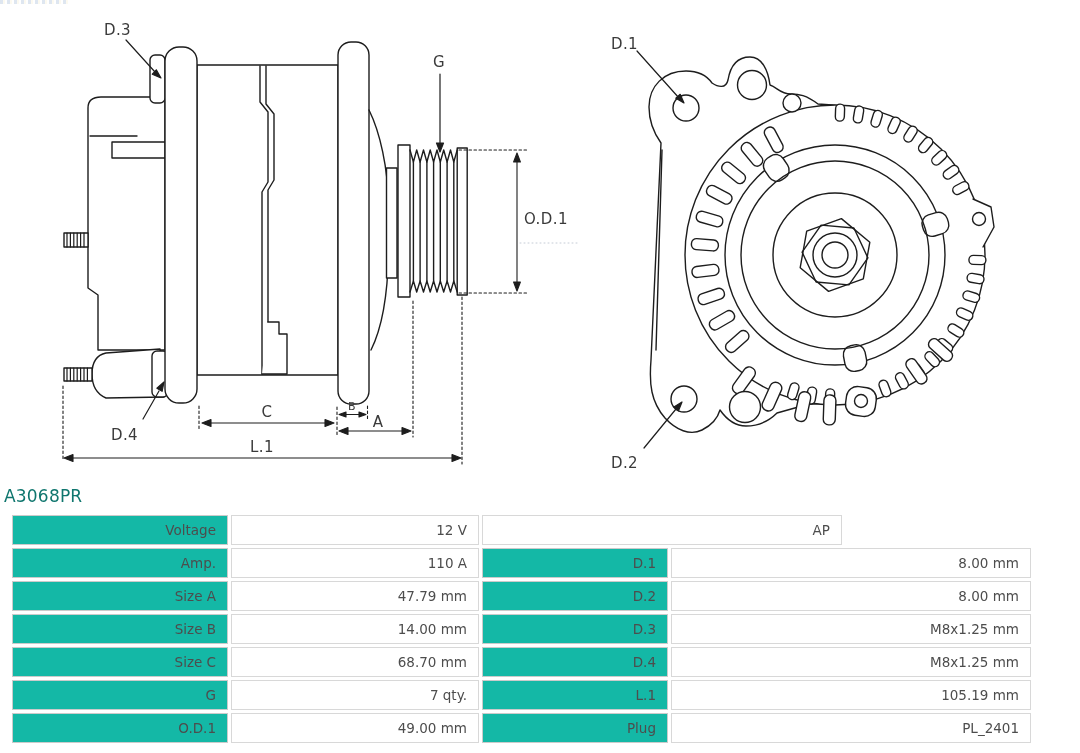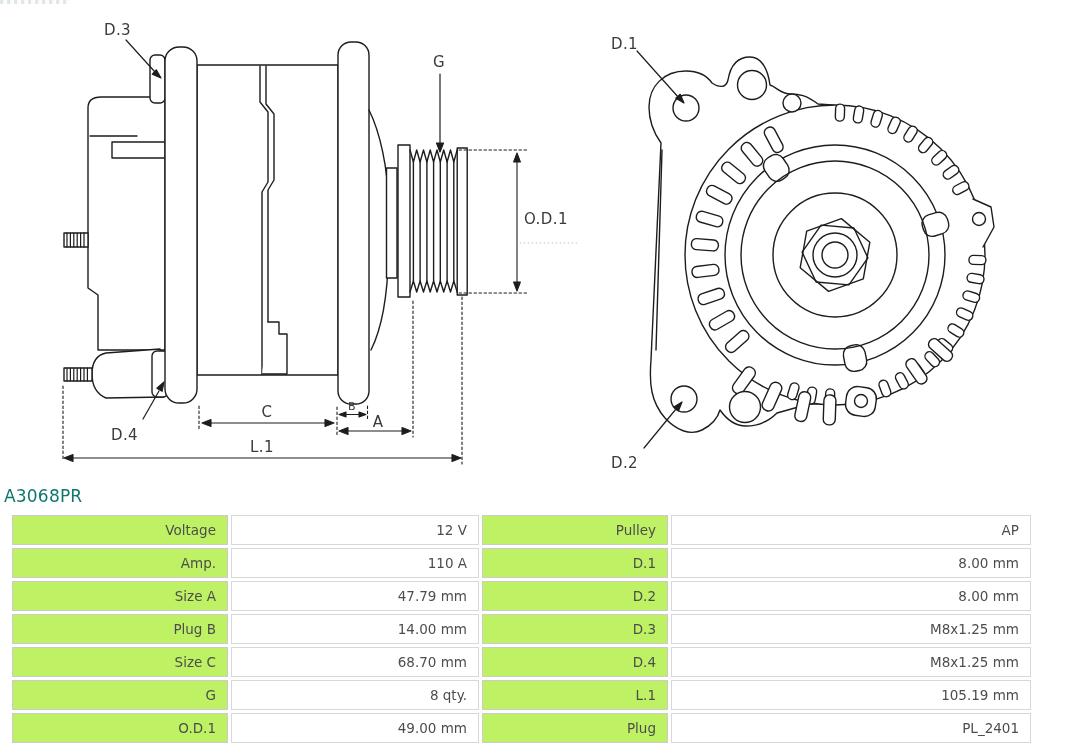--- a/index.html
+++ b/index.html
@@ -6,21 +6,21 @@
   .page{position:relative;width:1080px;height:753px;background:#fff;overflow:hidden;
         font-family:"DejaVu Sans","Liberation Sans",sans-serif;}
   .artifact{position:absolute;left:0;top:0;width:68px;height:4px;opacity:.5;
     background:repeating-linear-gradient(90deg,rgba(110,145,190,.45) 0 3px,rgba(240,225,170,.35) 3px 5px,transparent 5px 7px);}
   .drawing{position:absolute;left:0;top:0;}
   .part-title{position:absolute;left:4px;top:486px;font-size:17px;color:#0f766e;letter-spacing:.2px;}
   .spec-table{position:absolute;left:12px;top:515px;width:1051px;}
   .spec-row{display:flex;margin-bottom:3px;height:30px;}
   .cell{box-sizing:border-box;display:flex;align-items:center;justify-content:flex-end;
         padding-right:11px;font-size:13.5px;color:#4d4d4d;white-space:nowrap;}
-  .lbl{background:#bef264;border:1px solid #cbcbcb;}
+  .lbl{background:#14b8a6;border:1px solid #cbcbcb;}
   .val{background:#fff;border:1px solid #d8d8d8;}
   .c1{width:216px;margin-right:3px;}
   .c2{width:248px;margin-right:3px;}
   .c3{width:186px;margin-right:3px;}
   .c4{width:360px;}
   svg text{font-family:"DejaVu Sans","Liberation Sans",sans-serif;fill:#3a3a3a;font-size:15px;letter-spacing:.4px;}
   svg .small{font-size:11px;}
 </style>
 </head>
 <body>
@@ -214,50 +214,49 @@
       </g>
     </g>
   </svg>
 
   <div class="part-title">A3068PR</div>
 
   <div class="spec-table" id="spec-rows">
       <div class="spec-row">
         <div class="cell lbl c1">Voltage</div>
         <div class="cell val c2">12 V</div>
-        <div class="cell lbl c3">Pulley</div>
         <div class="cell val c4">AP</div>
       </div>
       <div class="spec-row">
         <div class="cell lbl c1">Amp.</div>
         <div class="cell val c2">110 A</div>
         <div class="cell lbl c3">D.1</div>
         <div class="cell val c4">8.00 mm</div>
       </div>
       <div class="spec-row">
         <div class="cell lbl c1">Size A</div>
         <div class="cell val c2">47.79 mm</div>
         <div class="cell lbl c3">D.2</div>
         <div class="cell val c4">8.00 mm</div>
       </div>
       <div class="spec-row">
-        <div class="cell lbl c1">Plug B</div>
+        <div class="cell lbl c1">Size B</div>
         <div class="cell val c2">14.00 mm</div>
         <div class="cell lbl c3">D.3</div>
         <div class="cell val c4">M8x1.25 mm</div>
       </div>
       <div class="spec-row">
         <div class="cell lbl c1">Size C</div>
         <div class="cell val c2">68.70 mm</div>
         <div class="cell lbl c3">D.4</div>
         <div class="cell val c4">M8x1.25 mm</div>
       </div>
       <div class="spec-row">
         <div class="cell lbl c1">G</div>
-        <div class="cell val c2">8 qty.</div>
+        <div class="cell val c2">7 qty.</div>
         <div class="cell lbl c3">L.1</div>
         <div class="cell val c4">105.19 mm</div>
       </div>
       <div class="spec-row">
         <div class="cell lbl c1">O.D.1</div>
         <div class="cell val c2">49.00 mm</div>
         <div class="cell lbl c3">Plug</div>
         <div class="cell val c4">PL_2401</div>
       </div>
     </div>

